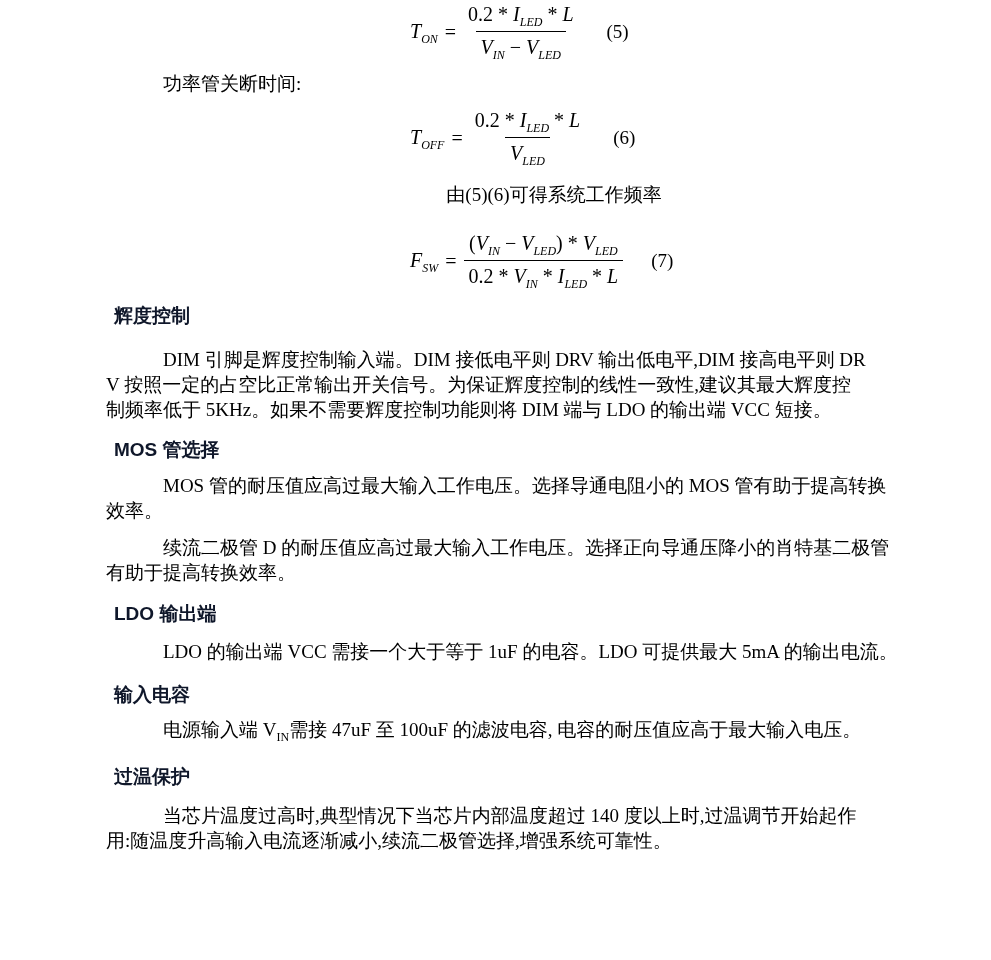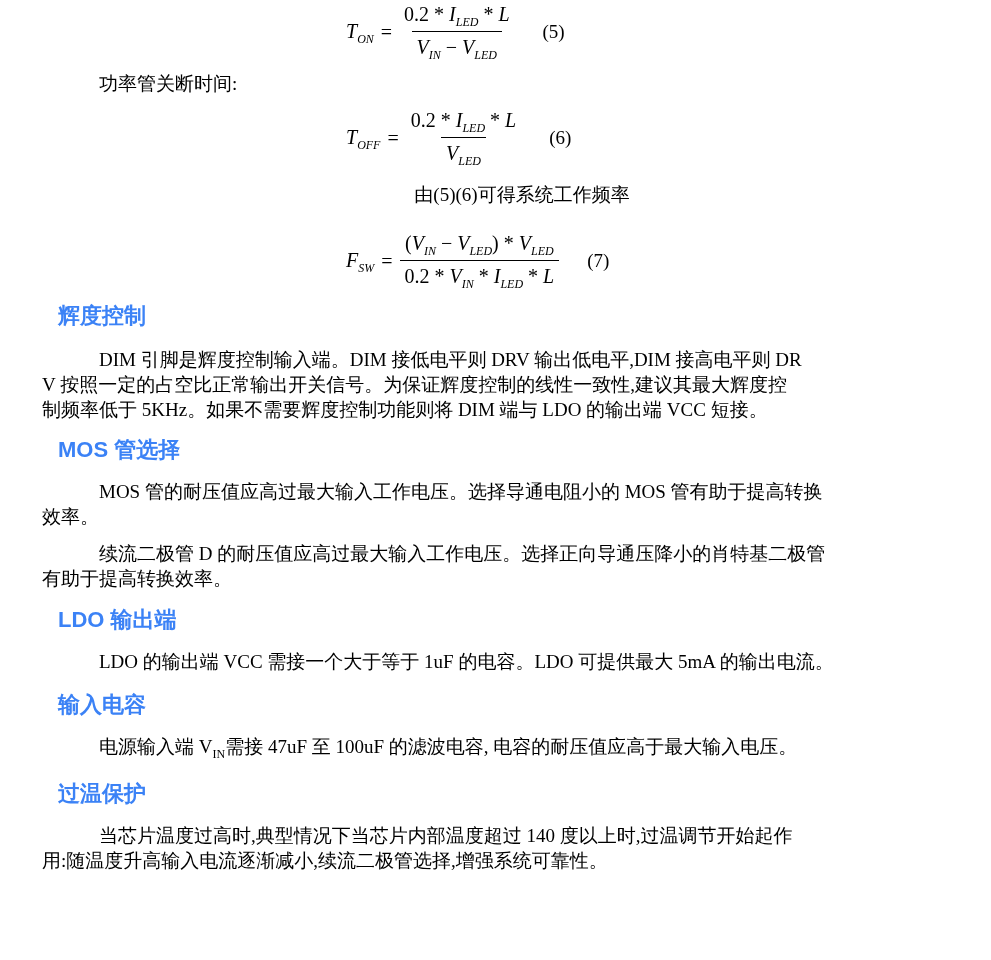--- a/index.html
+++ b/index.html
@@ -10,39 +10,39 @@
     margin: 0 auto;
     background: #ffffff;
     color: #000000;
     font-family: "Liberation Serif", "DejaVu Serif", serif;
     overflow: hidden;
   }
   .content {
     box-sizing: border-box;
     width: 100%;
     height: 100%;
-    padding: 2px 46px 0 42px;
+    padding: 2px 46px 0 106px;
   }
 
   
   .line {
     font-size: 19px;
     line-height: 25px;
     white-space: normal;
   }
   .indent { text-indent: 57px; }
 
   
   .sec-heading {
-    margin: 16px;
+    margin: 8px;
     font-family: "Liberation Sans", "DejaVu Sans", sans-serif;
     font-weight: 700;
-    font-size: 22px;
+    font-size: 19px;
     line-height: 26px;
-    color: #3b82f6;
+    color: #0f172a;
   }
 
   
   .eqrow {
     display: flex;
     align-items: center;
     margin-left: 304px;
     font-size: 20px;
     line-height: 24px;
   }

